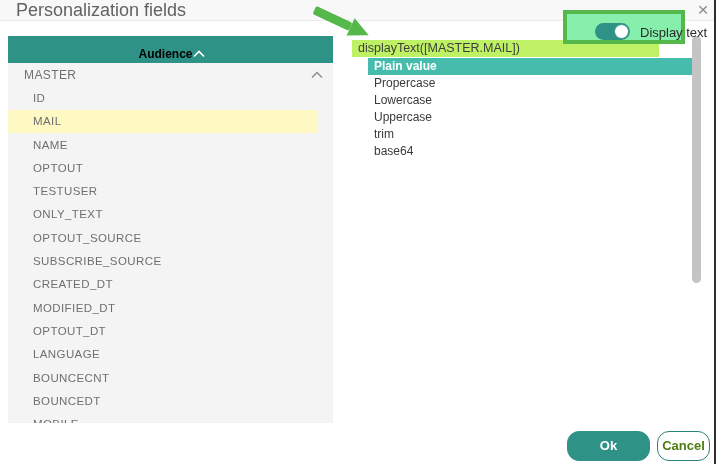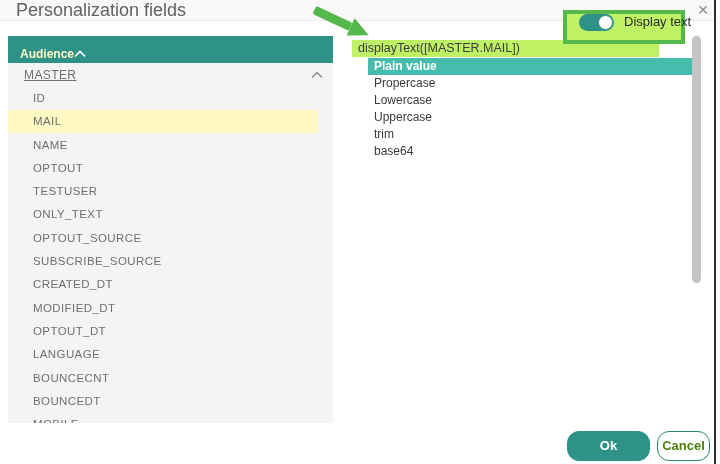--- a/index.html
+++ b/index.html
@@ -16,29 +16,29 @@
            text-align:center; line-height:22px; font-size:19px; color:#8d8d8d;
            cursor:pointer; }
 
   
   .edge-line { position:absolute; left:714px; top:0; width:2px; height:464px;
                background:#2e2e2e; }
 
   
   .sidebar { position:absolute; left:8px; top:36px; width:325px; height:387px;
              background:#f4f4f4; overflow:hidden; }
-  .aud-header { height:27px; background:#2f9287; color:#fef9c3; display:flex;
-                align-items:center; justify-content:flex-start;
+  .aud-header { height:27px; background:#2f9287; color:#000000; display:flex;
+                align-items:center; justify-content:center;
                 padding:8px 10px 0 12px; font-size:12px; font-weight:bold;
                 cursor:pointer; }
   .field-row { height:23.3px; display:flex; align-items:center;
                font-size:11.5px; color:#6f6f6f; letter-spacing:.4px;
                cursor:pointer; }
   .row-master { justify-content:space-between; padding:0 10px 0 16px;
-                font-size:12px;text-decoration:underline; }
+                font-size:12px; }
   .field-item { padding-left:25px; }
   .field-item.selected { background:#fef9c3; width:calc(100% - 15px); }
   .chev { display:block; }
   .chev-gray { color:#8a8a8a; }
   .chev-white { color:#ffffff; }
 
   
   .fn-bar { position:absolute; left:352px; top:40px; width:307px; height:17px;
             background:#bef264; font-size:12.5px; color:#3d3d3d;
             line-height:17px; padding-left:6px; }
@@ -47,22 +47,22 @@
                 padding-left:6px; cursor:pointer; }
   .option-row.selected { background:#46bdac; color:#ffffff; font-weight:bold;
                          width:calc(100% - 6px); }
 
   
   .vscroll { position:absolute; left:692px; top:36px; width:9px; height:247px;
              background:#c4c4c4; border-radius:5px; cursor:pointer; }
 
   
   .green-box { position:absolute; left:563px; top:10px; width:122px; height:34px;
-               border:4px solid #54b84a; background:#bef264; display:flex;
-               align-items:flex-start; padding-left:12px; z-index:5; }
+               border:4px solid #54b84a; background:#86efac; display:flex;
+               align-items:flex-end; padding-left:28px; z-index:5; }
   .toggle { position:relative; width:35px; height:17px; background:#2f9287;
             border-radius:9px; cursor:pointer; flex:0 0 auto; }
   .toggle .knob { position:absolute; left:19px; top:1px; width:15px; height:15px;
                   background:#fff; border:1px solid #2f9287; border-radius:50%; }
   .toggle-label { margin-left:10px; font-size:13px; color:#2a2a2a;
                   white-space:nowrap; }
   .arrow-svg { position:absolute; left:312px; top:2px; z-index:6; }
 
   
   .btn { position:absolute; top:431px; height:30px; border-radius:12px;

